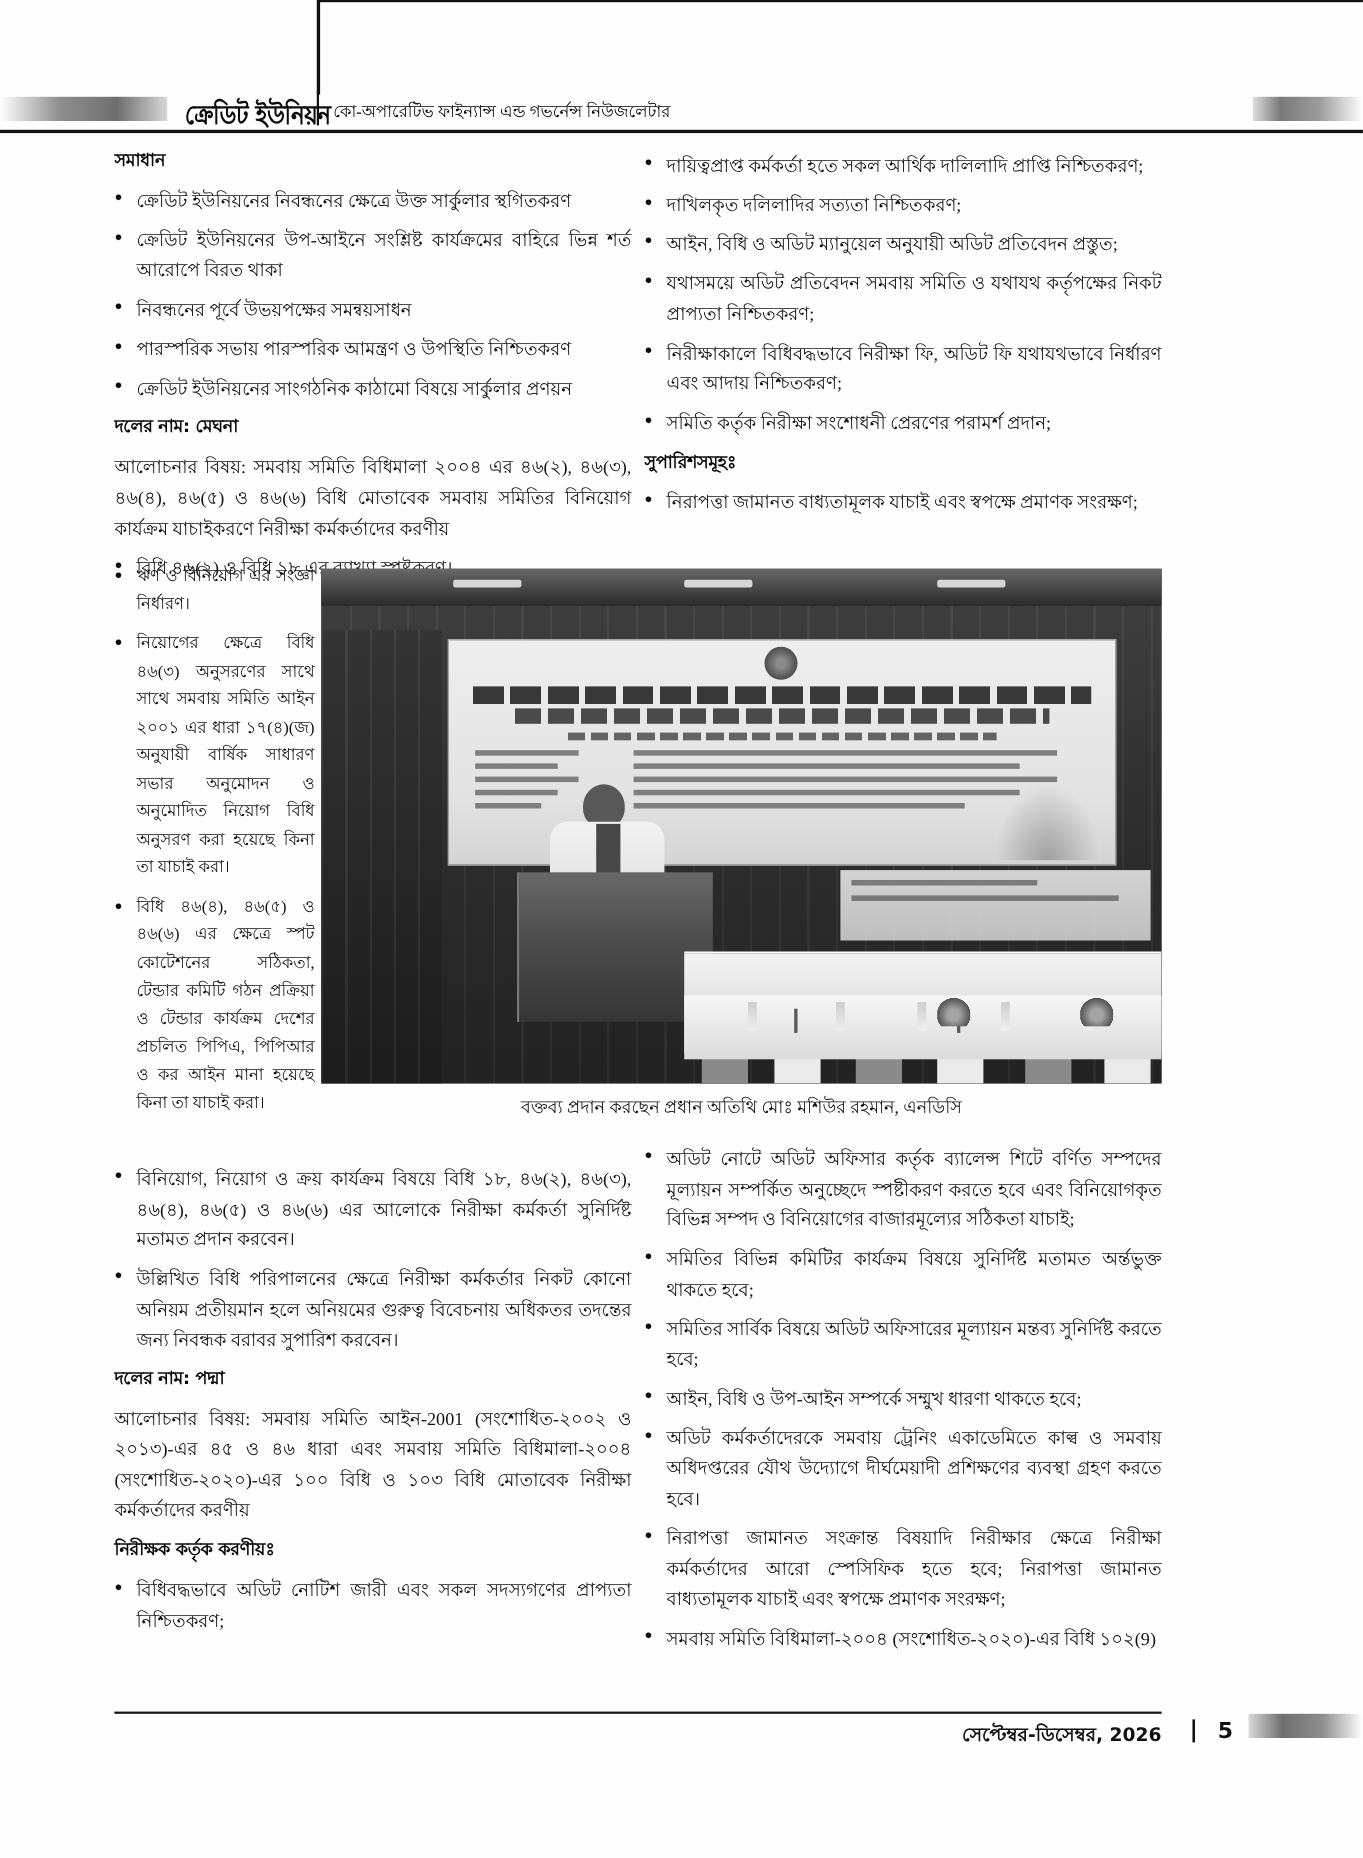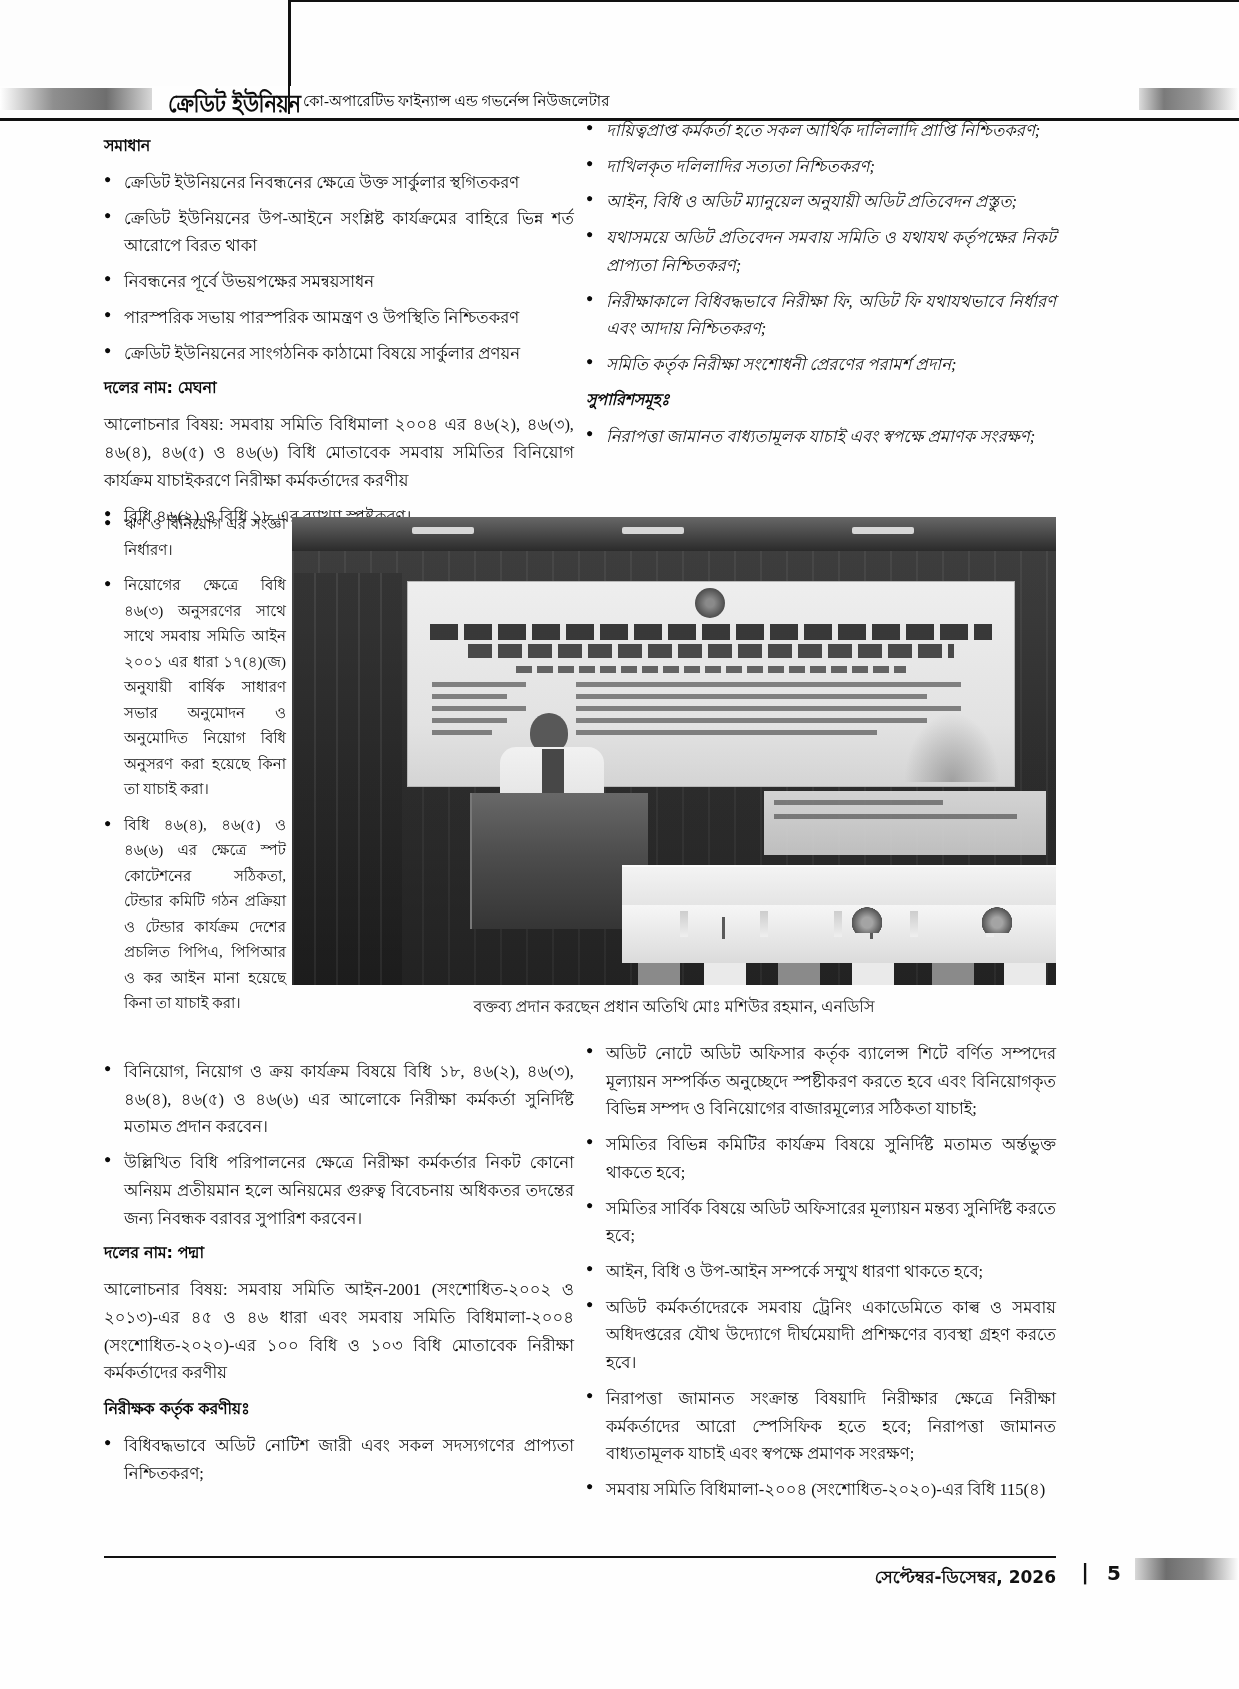--- a/index.html
+++ b/index.html
@@ -80,23 +80,22 @@
   }
 
   
   .col-left {
     position: absolute;
     left: 104px; top: 133px;
     width: 470px;
   }
   .col-right {
     position: absolute;
-    left: 586px; top: 117px;
+    left: 586px; top: 137px;
     width: 470px;
-    font-style: italic;
   }
   .col-right-lower {
     position: absolute;
     left: 586px; top: 1040px;
     width: 470px;
   }
 
   h3.sec {
     font-family: "DejaVu Sans", sans-serif;
     font-weight: bold;
@@ -484,21 +483,21 @@
 </div>
 
 <div class="col-right-lower">
   <ul class="blist">
     <li>অডিট নোটে অডিট অফিসার কর্তৃক ব্যালেন্স শিটে বর্ণিত সম্পদের মূল্যায়ন সম্পর্কিত অনুচ্ছেদে স্পষ্টীকরণ করতে হবে এবং বিনিয়োগকৃত বিভিন্ন সম্পদ ও বিনিয়োগের বাজারমূল্যের সঠিকতা যাচাই;</li>
     <li>সমিতির বিভিন্ন কমিটির কার্যক্রম বিষয়ে সুনির্দিষ্ট মতামত অর্ন্তভুক্ত থাকতে হবে;</li>
     <li>সমিতির সার্বিক বিষয়ে অডিট অফিসারের মূল্যায়ন মন্তব্য সুনির্দিষ্ট করতে হবে;</li>
     <li>আইন, বিধি ও উপ-আইন সম্পর্কে সম্মুখ ধারণা থাকতে হবে;</li>
     <li>অডিট কর্মকর্তাদেরকে সমবায় ট্রেনিং একাডেমিতে কাল্ব ও সমবায় অধিদপ্তরের যৌথ উদ্যোগে দীর্ঘমেয়াদী প্রশিক্ষণের ব্যবস্থা গ্রহণ করতে হবে।</li>
     <li>নিরাপত্তা জামানত সংক্রান্ত বিষয়াদি নিরীক্ষার ক্ষেত্রে নিরীক্ষা কর্মকর্তাদের আরো স্পেসিফিক হতে হবে; নিরাপত্তা জামানত বাধ্যতামূলক যাচাই এবং স্বপক্ষে প্রমাণক সংরক্ষণ;</li>
-    <li>সমবায় সমিতি বিধিমালা-২০০৪ (সংশোধিত-২০২০)-এর বিধি 115(৪)</li>
+    <li>সমবায় সমিতি বিধিমালা-২০০৪ (সংশোধিত-২০২০)-এর বিধি ১০২(9)</li>
   </ul>
 </div>
 
 <div class="footer">
   <div class="footer-rule"></div>
   <div class="footer-text">সেপ্টেম্বর-ডিসেম্বর, 2026</div>
   <div class="footer-pipe">|</div>
   <div class="footer-pageno">5</div>
   <div class="footer-grad"></div>
 </div>

